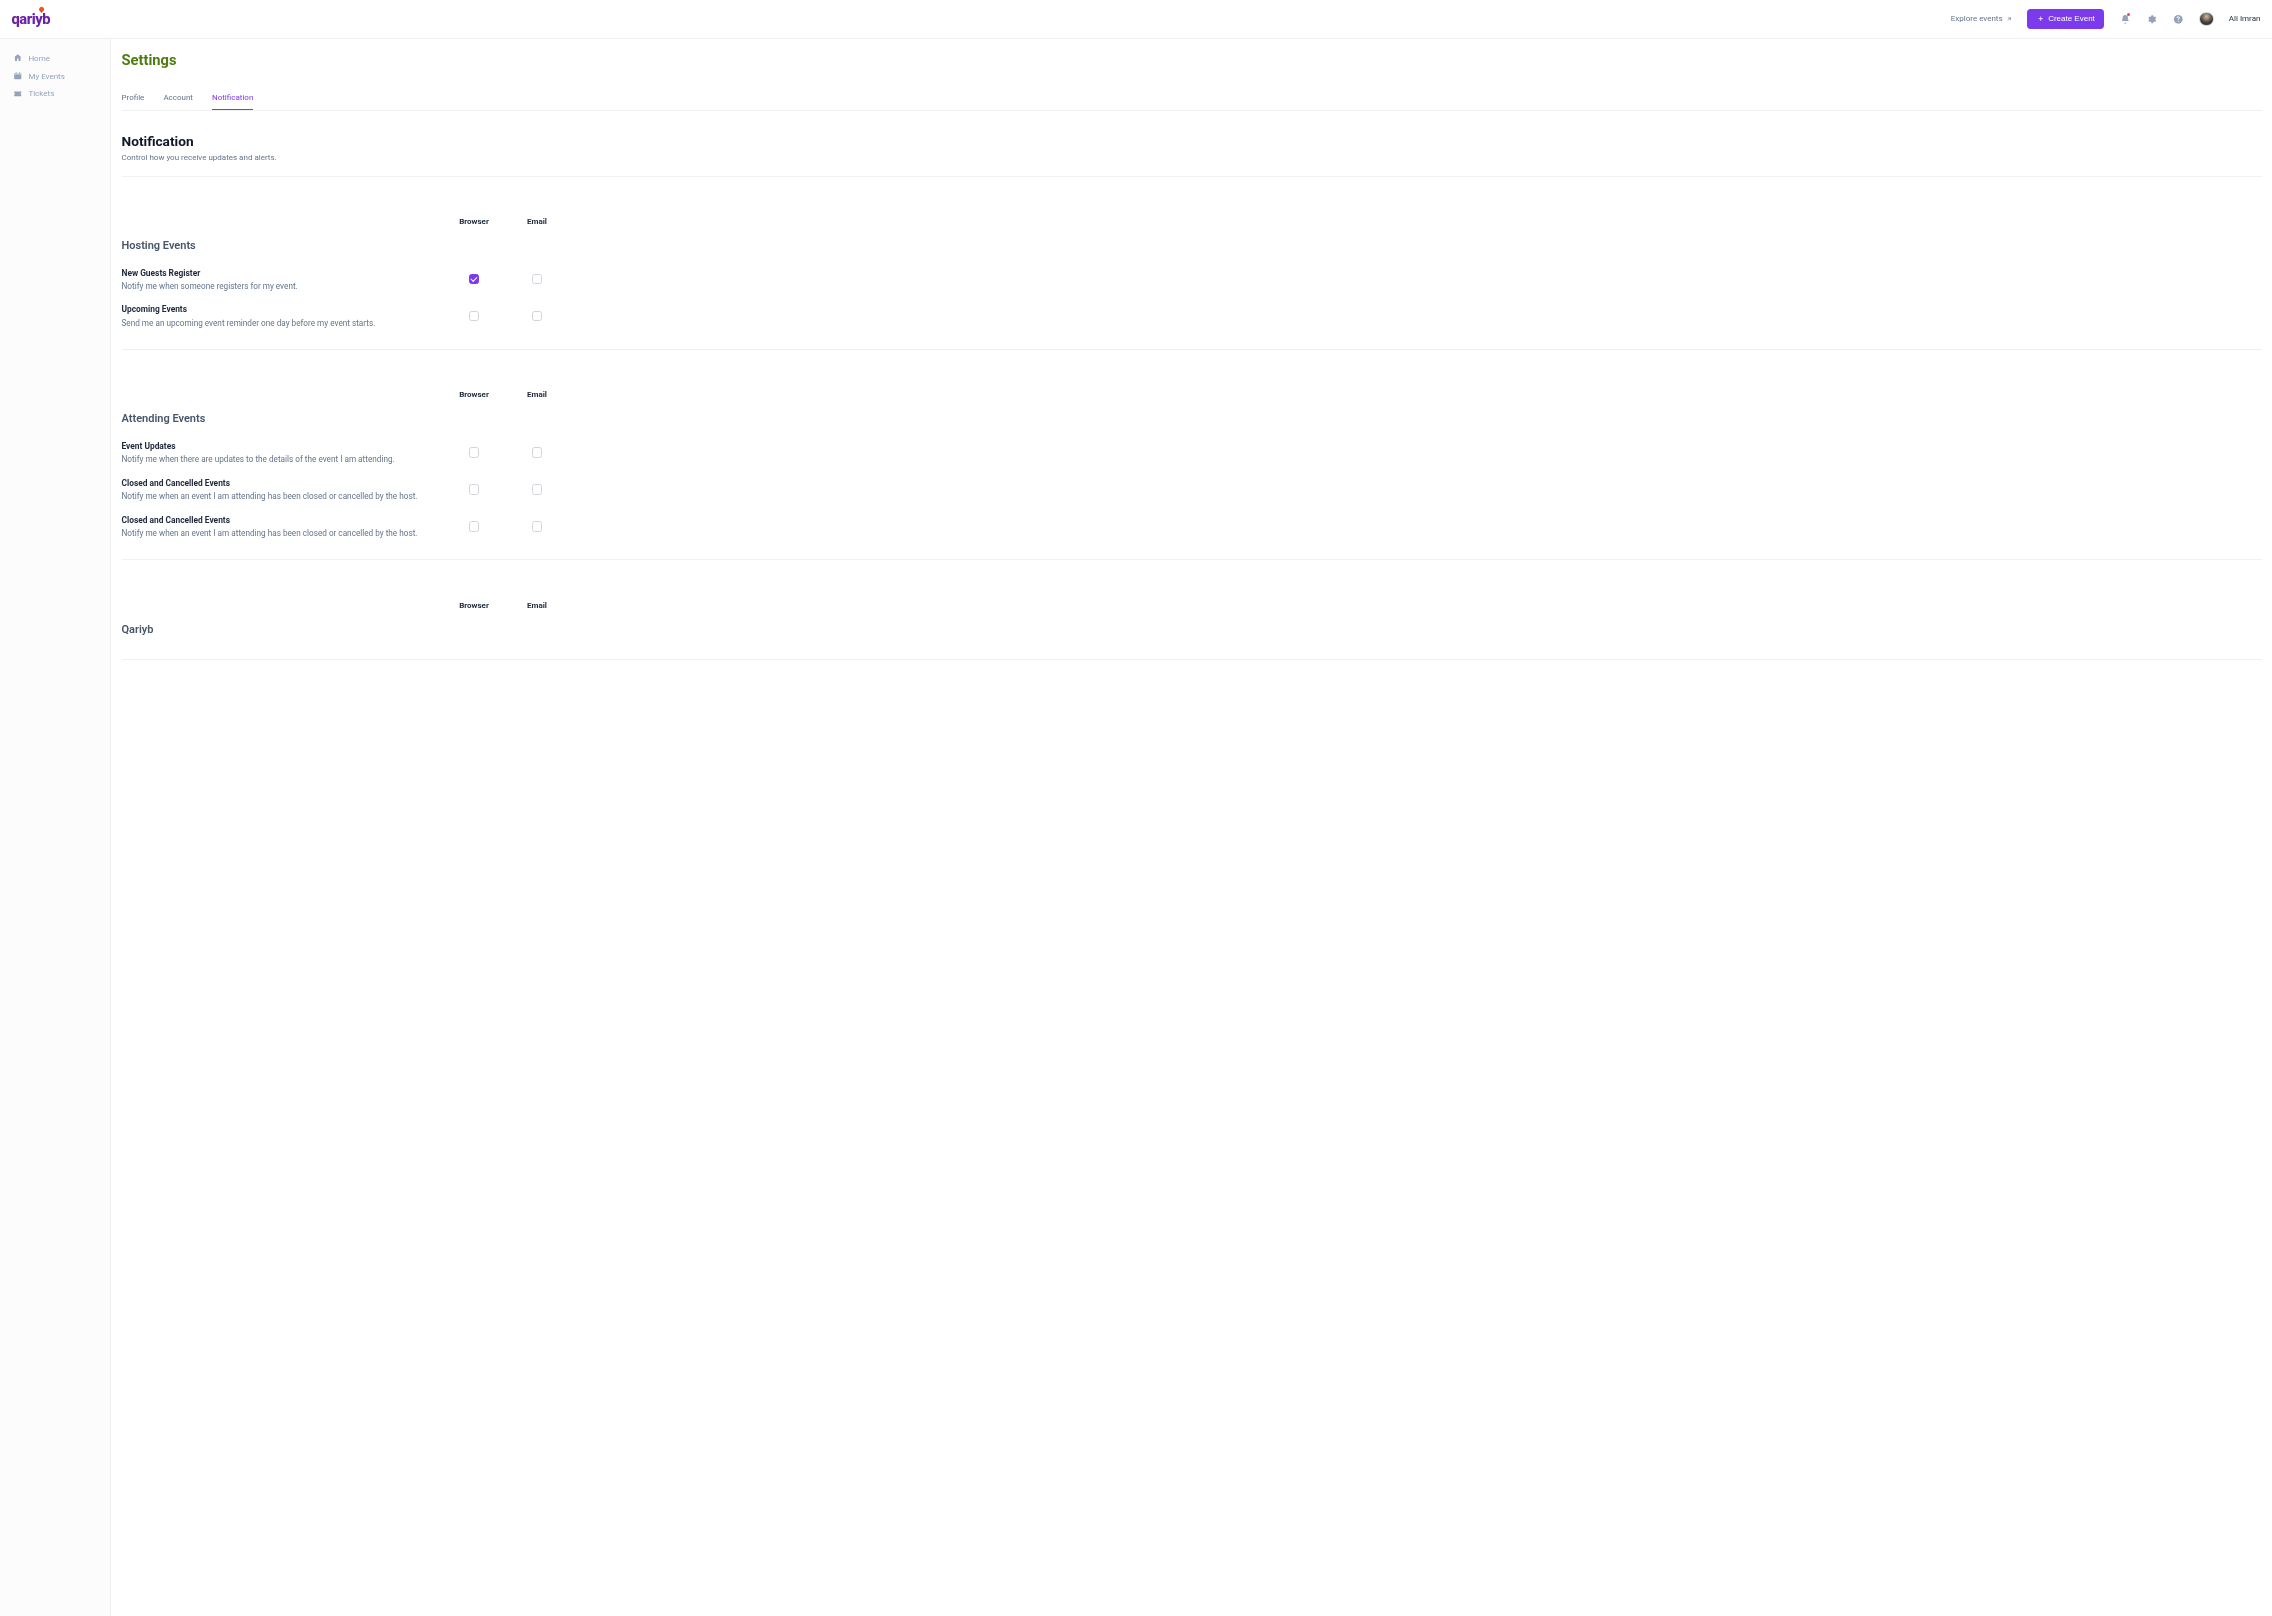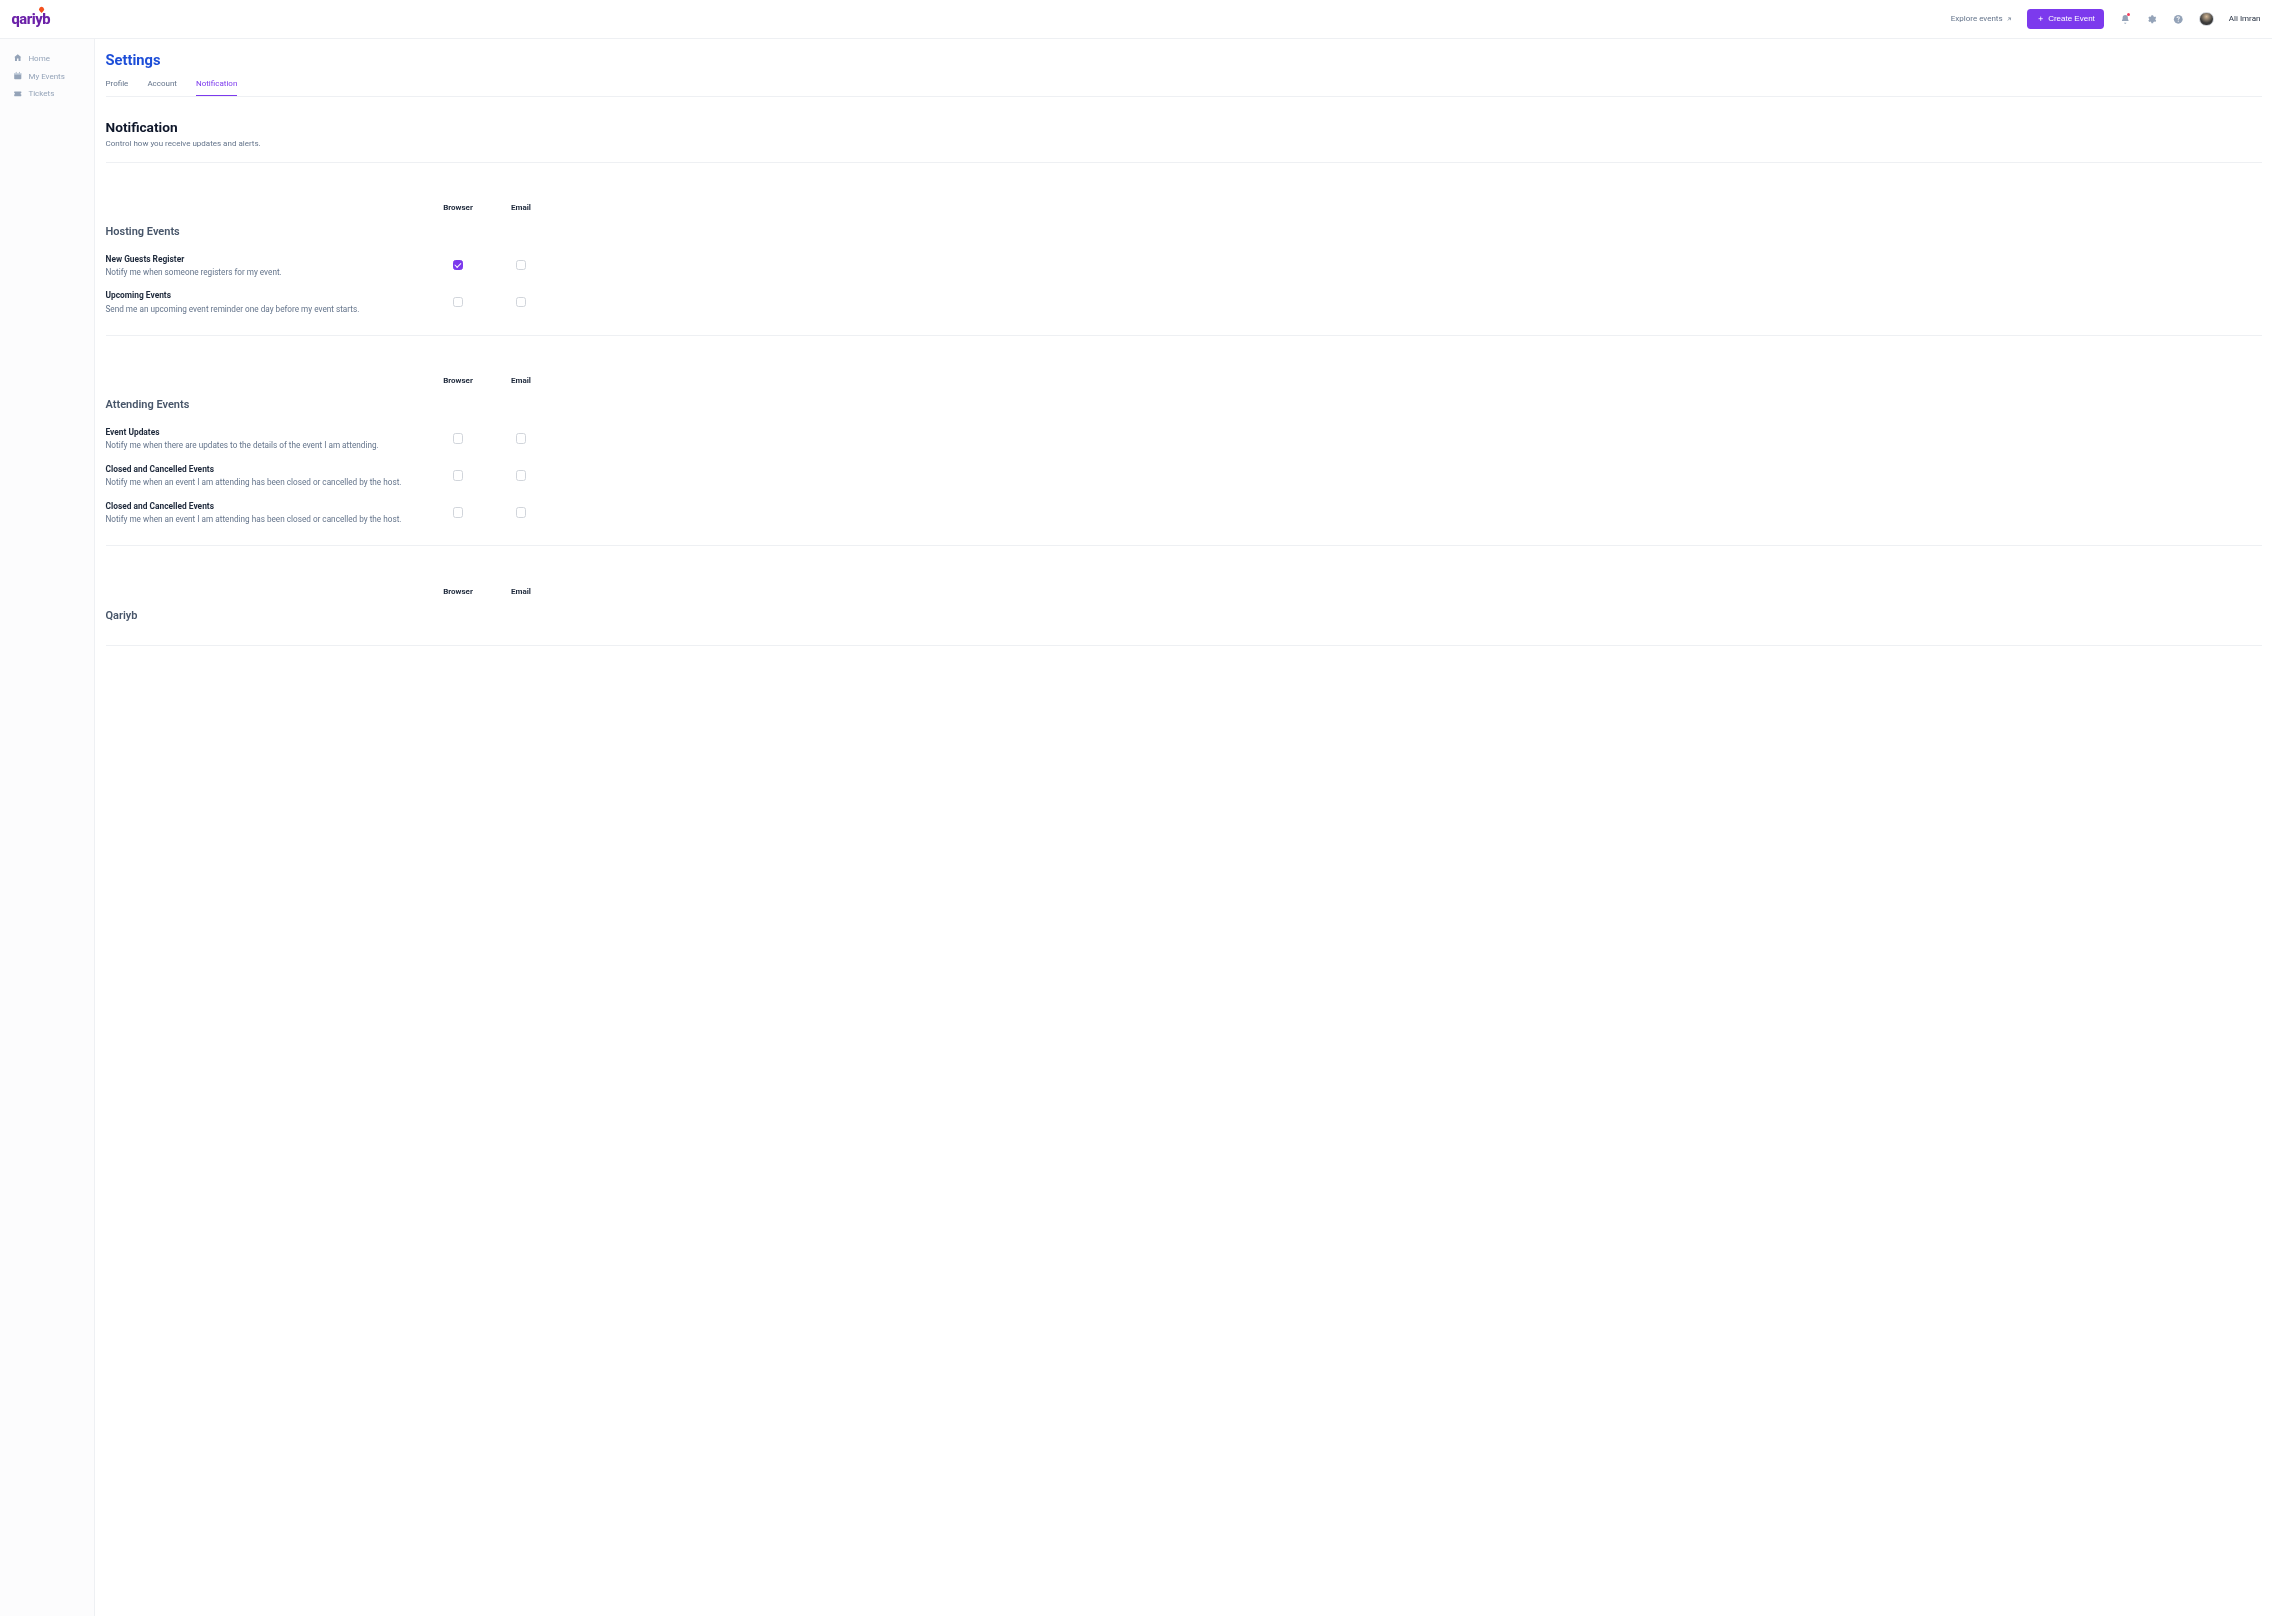--- a/index.html
+++ b/index.html
@@ -91,21 +91,21 @@
 }
 .user-name {
   font-size: 8px;
   color: #1e293b;
 }
 .layout {
   display: flex;
   min-height: calc(100vh - 38px);
 }
 .sidebar {
-  width: 95px;
+  width: 111px;
   background: #fcfcfd;
   border-right: 0.5px solid #eef0f3;
   padding: 10.5px 0 10.5px 6.3px;
 }
 .sidebar-item {
   display: flex;
   align-items: center;
   gap: 6.3px;
   padding: 4.2px 6.3px;
   color: #94a3b8;
@@ -113,22 +113,22 @@
   cursor: pointer;
 }
 .sidebar-item .s-icon { width: 9.5px; height: 9.5px; display: flex; align-items: center; }
 .main {
   flex: 1;
   padding: 12.6px 10.5px 21px 10.5px;
 }
 .page-title {
   font-size: 14.7px;
   font-weight: 700;
-  color: #1d4ed8;
-  margin-bottom: 10px;
+  color: #4d7c0f;
+  margin-bottom: 24px;
 }
 .tabs-bar {
   border-bottom: 0.5px solid #eef0f3;
   display: flex;
   gap: 19px;
 }
 .tab {
   padding: 0 0 6.3px 0;
   font-size: 8px;
   color: #64748b;

